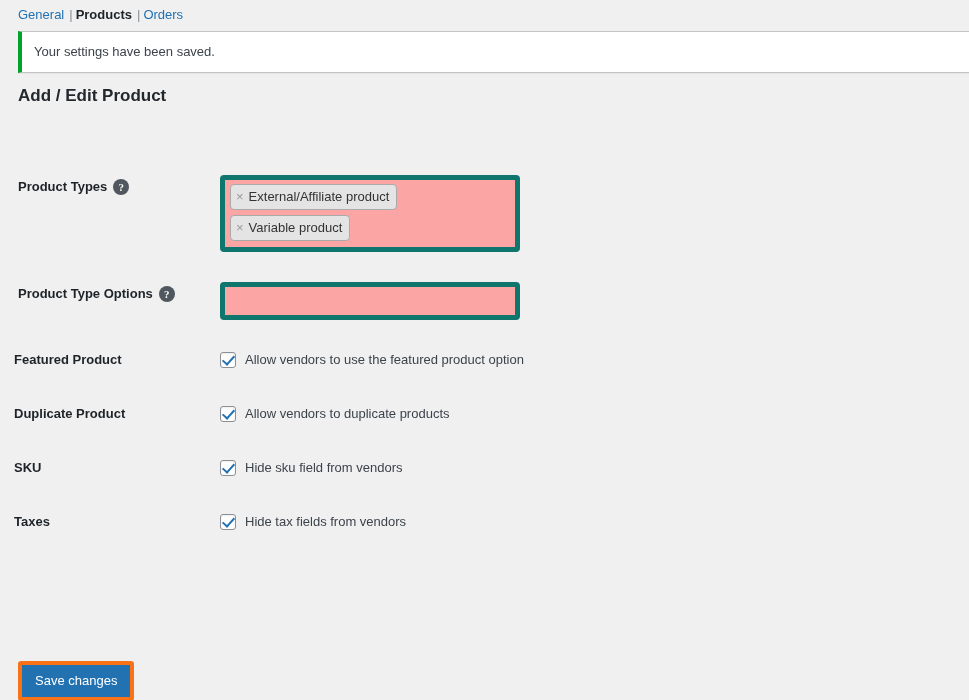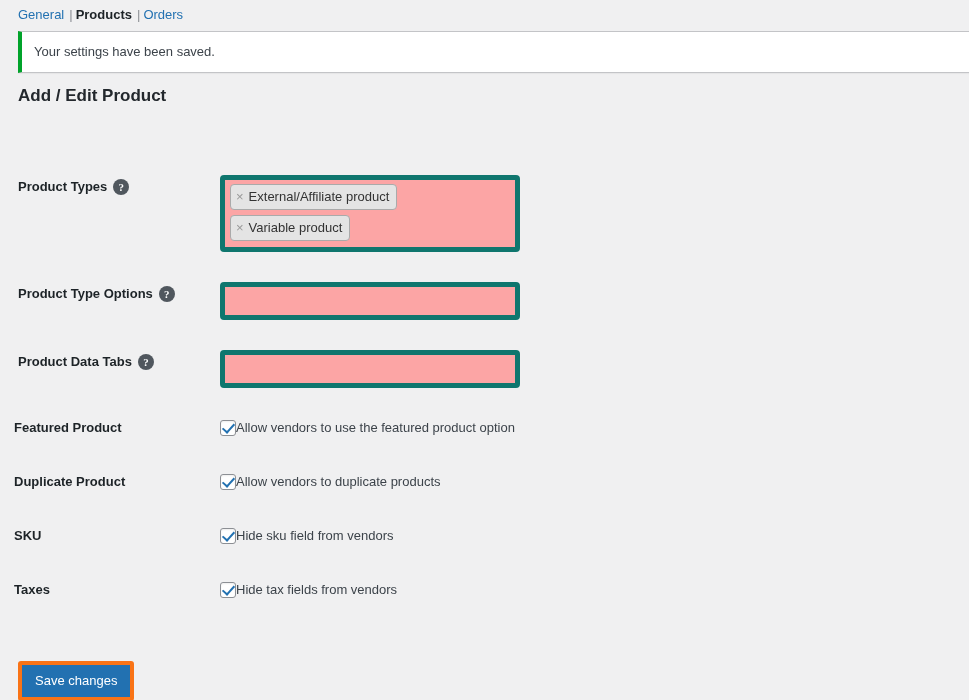--- a/index.html
+++ b/index.html
@@ -174,20 +174,21 @@
     margin-right: 3px;
     padding: 0 2px;
     cursor: pointer;
     display: inline-block;
   }
 
   
   .cb-label {
     display: inline-flex;
     align-items: center;
+    gap: 9px;
     font-size: 13px;
     color: #3c434a;
     line-height: 1.4;
     cursor: pointer;
   }
   .cb-box {
     position: relative;
     width: 16px;
     height: 16px;
     min-width: 16px;
@@ -272,33 +273,20 @@
           <span class="help-tip">?</span>
         </span>
       </th>
       <td>
         <div class="select2">
           <ul></ul>
         </div>
       </td>
     </tr>
 
-    <tr class="row-opts">
-      <th>
-        <span class="th-inner">
-          <span>Product Data Tabs</span>
-          <span class="help-tip">?</span>
-        </span>
-      </th>
-      <td>
-        <div class="select2">
-          <ul></ul>
-        </div>
-      </td>
-    </tr>
 
     <tr class="row-check">
       <th>
         <span class="th-inner">
           <span>Featured Product</span>
         </span>
       </th>
       <td>
         <label class="cb-label">
           <span class="cb-box checked"></span>

